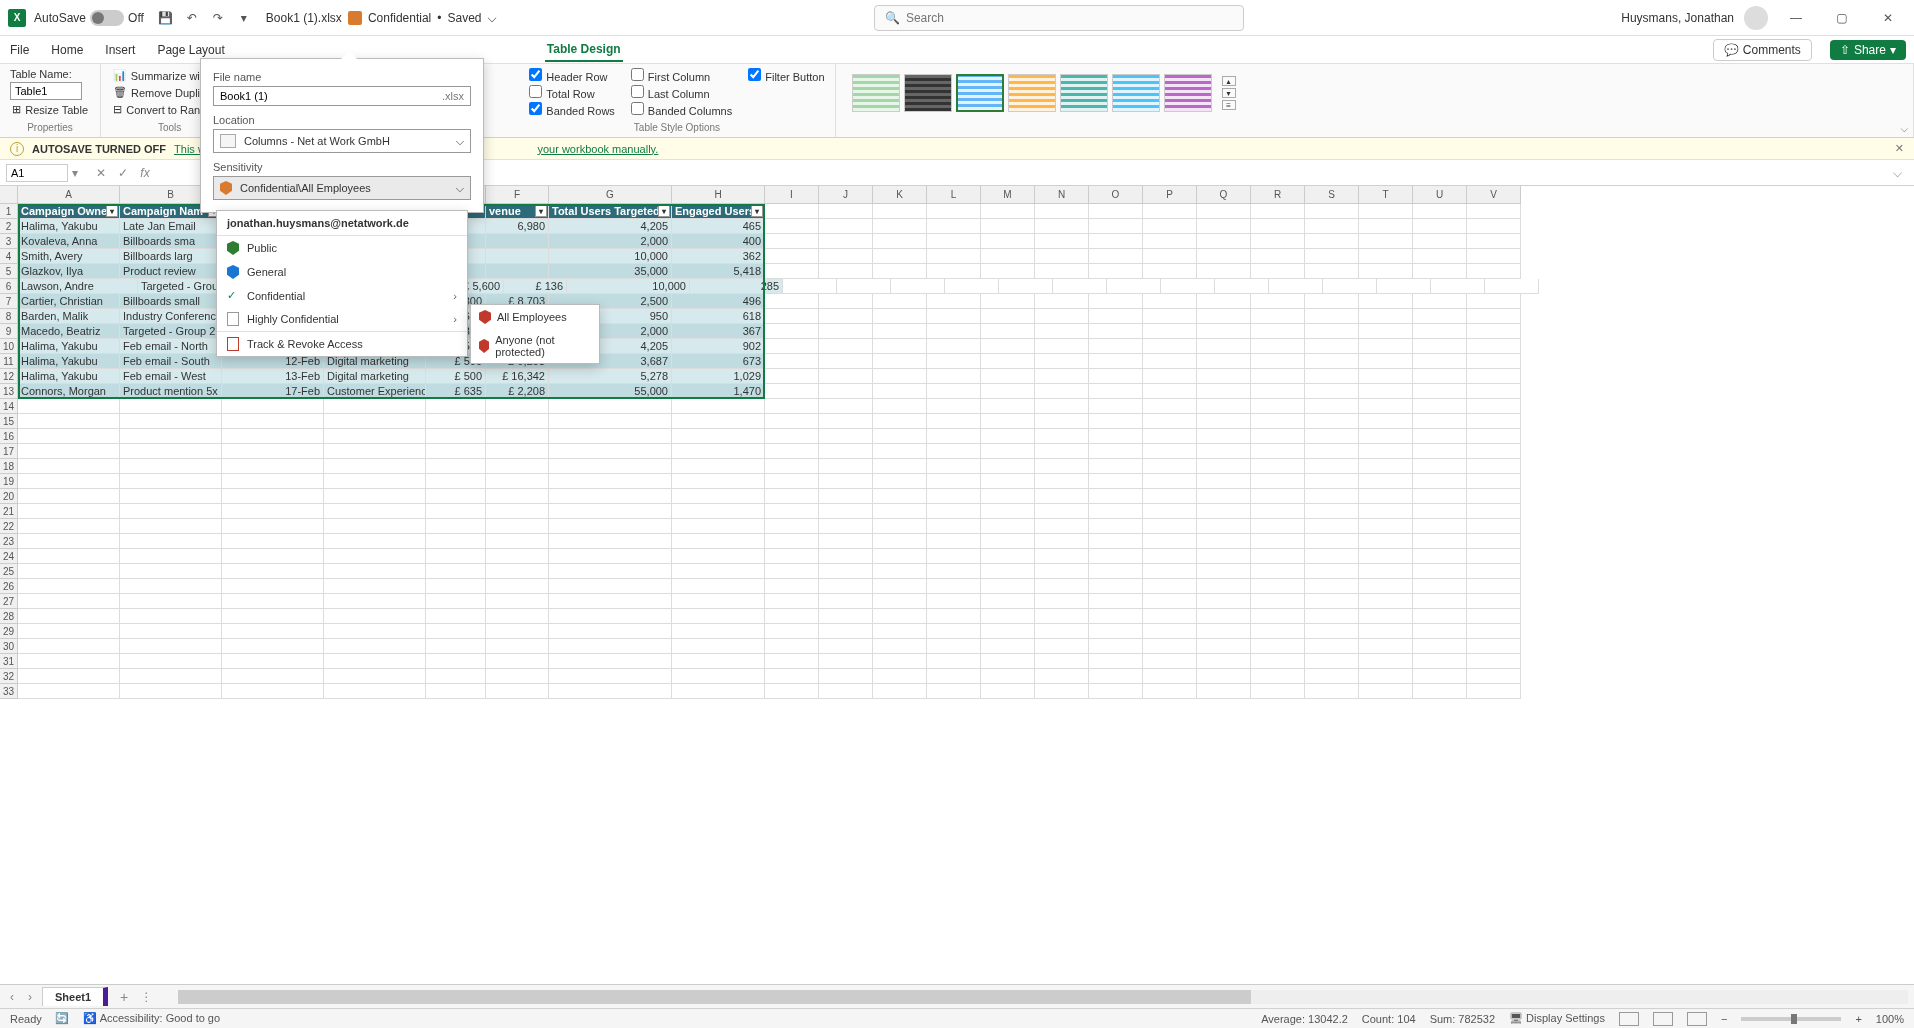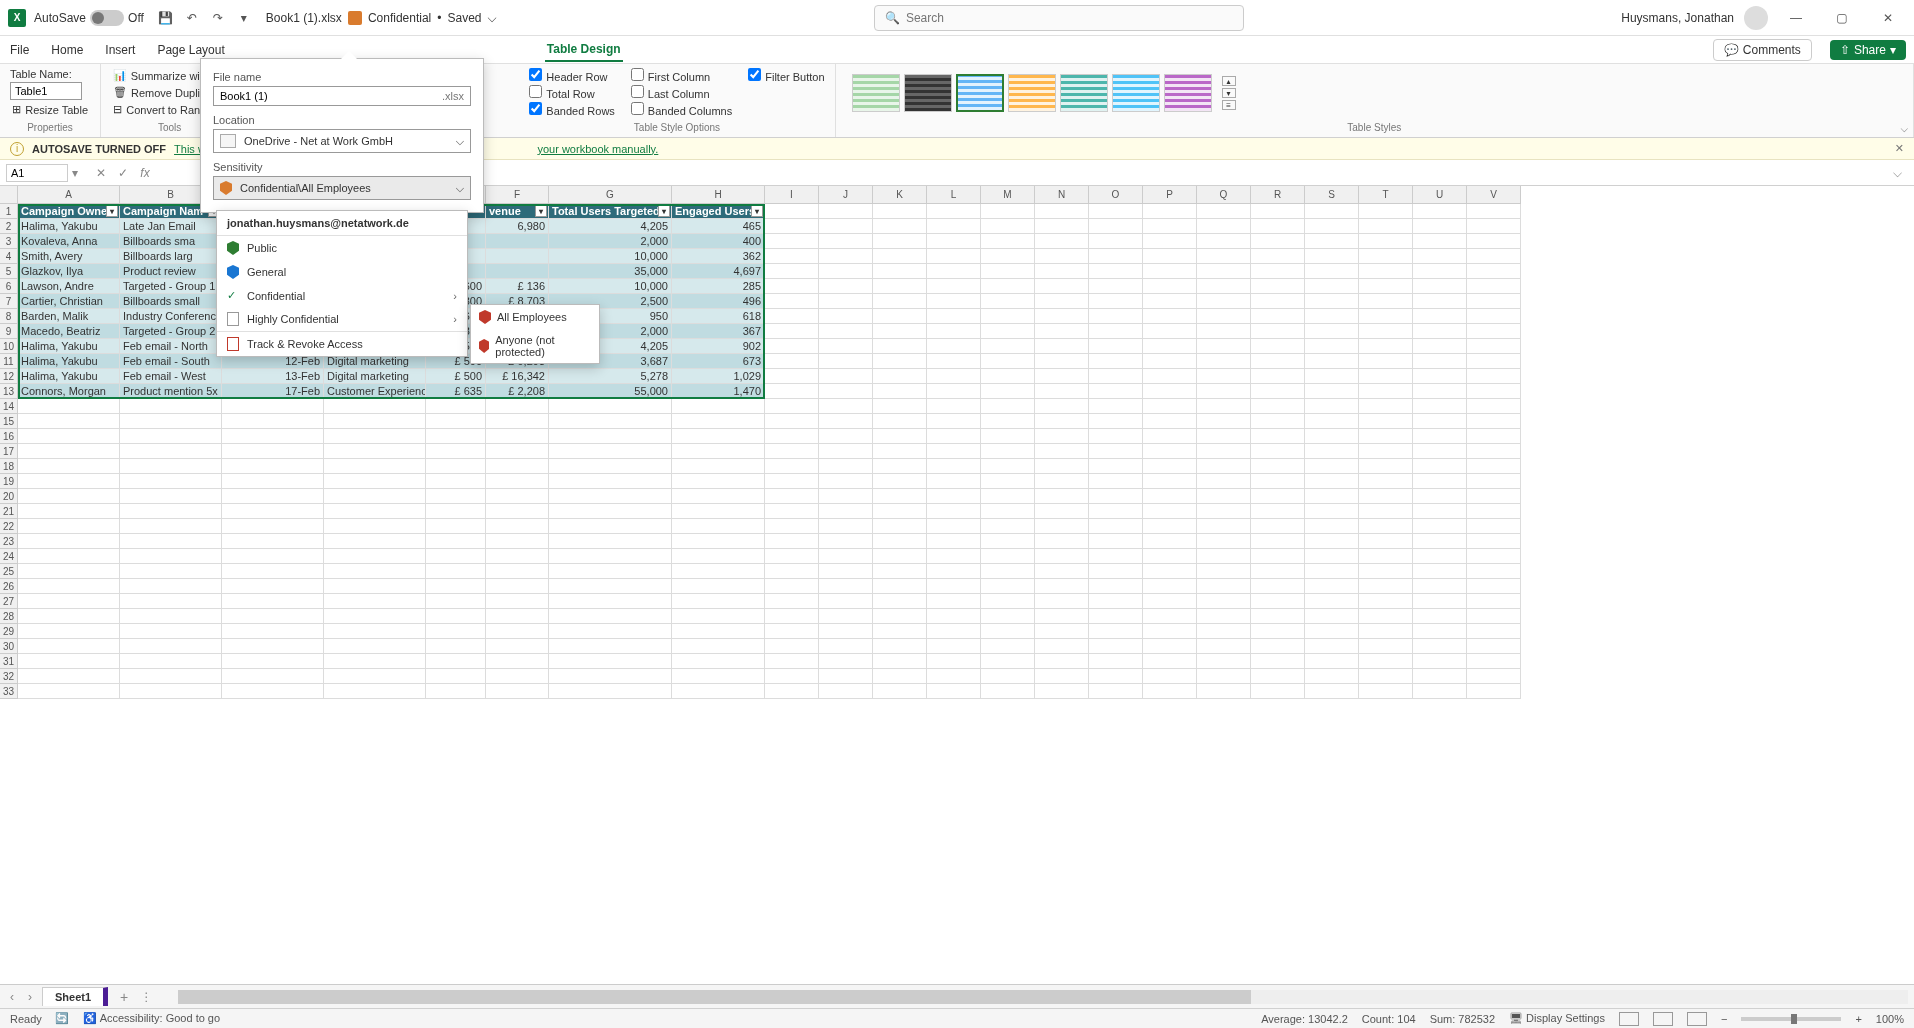--- a/index.html
+++ b/index.html
@@ -240,21 +240,20 @@
         <div class="style-thumb teal"></div>
         <div class="style-thumb cyan"></div>
         <div class="style-thumb purple"></div>
       </div>
       <div class="style-arrows">
         <span>▴</span>
         <span>▾</span>
         <span>≡</span>
       </div>
     </div>
-    <div class="group-label">Table Styles</div>
   </div>
   <div class="ribbon-collapse">⌵</div>
 </div>
 
 <div class="autosave-bar">
   <div class="info-icon">i</div>
   <strong>AUTOSAVE TURNED OFF</strong>
   <span class="link">This workboo</span>
   <span class="link" style="margin-left:290px;">your workbook manually.</span>
   <div class="close">✕</div>
@@ -431,38 +430,38 @@
         <div class="cell" style="width: 54px; background: rgb(255, 255, 255);"></div>
       </div>
       <div class="row data alt">
         <div class="cell" style="width: 102px;">Glazkov, Ilya</div>
         <div class="cell" style="width: 102px;">Product review</div>
         <div class="cell num" style="width: 102px;"></div>
         <div class="cell" style="width: 102px;"></div>
         <div class="cell num" style="width: 60px;"></div>
         <div class="cell num" style="width: 63px;"></div>
         <div class="cell num" style="width: 123px;">35,000</div>
-        <div class="cell num" style="width: 93px;">4,697</div>
+        <div class="cell num" style="width: 93px;">5,418</div>
         <div class="cell" style="width: 54px; background: rgb(255, 255, 255);"></div>
         <div class="cell" style="width: 54px; background: rgb(255, 255, 255);"></div>
         <div class="cell" style="width: 54px; background: rgb(255, 255, 255);"></div>
         <div class="cell" style="width: 54px; background: rgb(255, 255, 255);"></div>
         <div class="cell" style="width: 54px; background: rgb(255, 255, 255);"></div>
         <div class="cell" style="width: 54px; background: rgb(255, 255, 255);"></div>
         <div class="cell" style="width: 54px; background: rgb(255, 255, 255);"></div>
         <div class="cell" style="width: 54px; background: rgb(255, 255, 255);"></div>
         <div class="cell" style="width: 54px; background: rgb(255, 255, 255);"></div>
         <div class="cell" style="width: 54px; background: rgb(255, 255, 255);"></div>
         <div class="cell" style="width: 54px; background: rgb(255, 255, 255);"></div>
         <div class="cell" style="width: 54px; background: rgb(255, 255, 255);"></div>
         <div class="cell" style="width: 54px; background: rgb(255, 255, 255);"></div>
         <div class="cell" style="width: 54px; background: rgb(255, 255, 255);"></div>
       </div>
       <div class="row data">
-        <div class="cell" style="width: 102px;">Lawson, Andre</div>
+        <div class="cell" style="width: 120px;">Lawson, Andre</div>
         <div class="cell" style="width: 102px;">Targeted - Group 1</div>
         <div class="cell num" style="width: 102px;">26-Jan</div>
         <div class="cell" style="width: 102px;">Digital marketing</div>
         <div class="cell num" style="width: 60px;">£    5,600</div>
         <div class="cell num" style="width: 63px;">£    136</div>
         <div class="cell num" style="width: 123px;">10,000</div>
         <div class="cell num" style="width: 93px;">285</div>
         <div class="cell" style="width: 54px; background: rgb(255, 255, 255);"></div>
         <div class="cell" style="width: 54px; background: rgb(255, 255, 255);"></div>
         <div class="cell" style="width: 54px; background: rgb(255, 255, 255);"></div>
@@ -1132,21 +1131,21 @@
 
 <div class="filename-popup">
   <div class="label">File name</div>
   <div class="fn-input">
     <input value="Book1 (1)" style="">
     <span class="ext">.xlsx</span>
   </div>
   <div class="label">Location</div>
   <div class="loc-box">
     <div class="folder-icon"></div>
-    <span>OneDrive - Net at Work GmbH</span>
+    <span>Columns - Net at Work GmbH</span>
     <span class="chev">⌵</span>
   </div>
   <div class="label">Sensitivity</div>
   <div class="sens-box">
     <div class="shield"></div>
     <span>Confidential\All Employees</span>
     <span class="chev">⌵</span>
   </div>
 </div>
 

